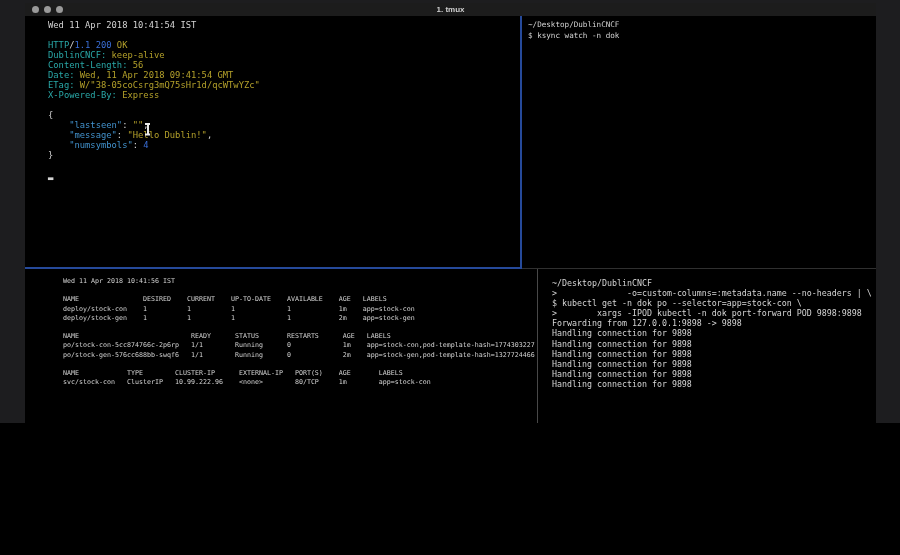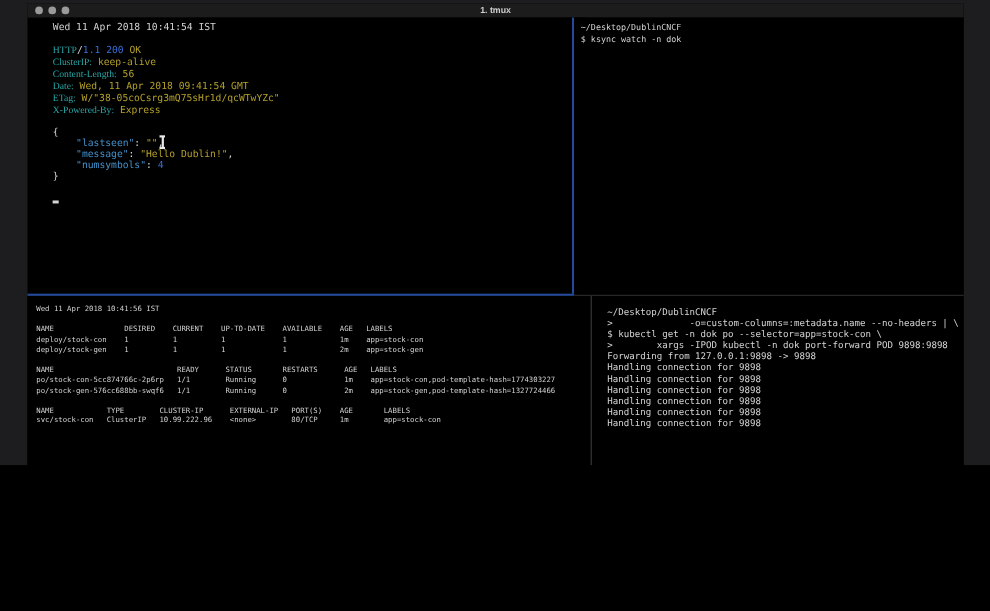--- a/index.html
+++ b/index.html
@@ -9,31 +9,31 @@
   .lights{position:absolute;left:7px;top:3px;display:flex;gap:5px;}
   .tl{width:7px;height:7px;border-radius:50%;background:#9a9a9a;display:inline-block;}
   .title{text-align:center;font:bold 8px "Liberation Sans",sans-serif;color:#cfcfcf;line-height:13px;}
   .term{position:absolute;left:0;top:13px;right:0;bottom:0;}
   .pane{position:absolute;overflow:hidden;background:#000;}
   .pane-tl{left:15px;top:0;width:495px;height:251px;}
   .vb-top{position:absolute;left:495px;top:0;width:2px;height:251px;background:var(--border_blue,#264a9b);}
   .pane-tr{left:497px;top:0;width:354px;height:251px;}
   .hb-left{position:absolute;left:0;top:251px;width:497px;height:2px;background:var(--border_blue,#264a9b);}
   .hb-right{position:absolute;left:497px;top:252px;width:354px;height:1px;background:#303030;}
-  .pane-bl{left:0;top:253px;width:512px;height:224px;}
+  .pane-bl{left:0;top:253px;width:512px;height:224px;padding-left:30px;}
   .vb-bot{position:absolute;left:512px;top:253px;width:1px;height:224px;background:#484848;}
   .pane-br{left:513px;top:253px;width:338px;height:224px;}
   .txt{margin:0;}
   .tline{white-space:pre;}
   .pane-tl .txt{padding:4px 0 0 8px;font-size:8.8px;line-height:10px;}
   .pane-tr .txt{padding:3px 0 0 6px;font-size:7.6px;line-height:11px;}
   .pane-bl .txt{padding:8px 0 0 8px;font-size:6.65px;line-height:9.2px;}
   .pane-br .txt{padding:9px 0 0 14px;font-size:8.3px;line-height:10.1px;}
   .c-fg{color:var(--fg,#d4d4d4);}
-  .c-cyan{color:var(--cyan,#29a8a8);font-family:Liberation Serif, serif;}
+  .c-cyan{color:var(--cyan,#29a8a8);}
   .c-yellow{color:var(--yellow,#b3a02a);}
   .c-blue{color:var(--blue,#3a6fd8);}
   .c-key{color:var(--key,#4292cd);}
   .statusbar{position:absolute;left:0;top:478px;width:100%;height:14px;display:flex;align-items:center;padding:0 20px;box-sizing:border-box;font-size:9px;font-weight:bold;}
   .sb-session{margin-left:2px;}
   .sb-window{color:#d8d8d8;margin-left:7px;}
   .sb-right{margin-left:auto;display:flex;align-items:center;}
   .kube-icon{font-family:"DejaVu Sans",sans-serif;color:var(--blue,#3a6fd8);font-size:8px;margin-right:3px;}
   .sb-ns{color:#d8d8d8;margin-left:44px;}
   .ibeam{position:absolute;left:119px;top:120px;width:7px;height:13px;}
@@ -52,21 +52,21 @@
         <span class="tl"></span>
       </div>
       <div class="title">1. tmux</div>
     </div>
     <div class="term">
       <div class="pane pane-tl">
         <div class="txt">
             <div class="tline"><span class="c-fg">Wed 11 Apr 2018 10:41:54 IST</span></div>
             <div class="tline">&nbsp;</div>
             <div class="tline"><span class="c-cyan">HTTP</span><span class="c-fg">/</span><span class="c-blue">1.1 200</span><span class="c-fg"> </span><span class="c-yellow">OK</span></div>
-            <div class="tline"><span class="c-cyan">ClusterIP:</span><span class="c-yellow"> keep-alive</span></div>
+            <div class="tline"><span class="c-cyan">DublinCNCF:</span><span class="c-yellow"> keep-alive</span></div>
             <div class="tline"><span class="c-cyan">Content-Length:</span><span class="c-yellow"> 56</span></div>
             <div class="tline"><span class="c-cyan">Date:</span><span class="c-yellow"> Wed, 11 Apr 2018 09:41:54 GMT</span></div>
             <div class="tline"><span class="c-cyan">ETag:</span><span class="c-yellow"> W/"38-05coCsrg3mQ75sHr1d/qcWTwYZc"</span></div>
             <div class="tline"><span class="c-cyan">X-Powered-By:</span><span class="c-yellow"> Express</span></div>
             <div class="tline">&nbsp;</div>
             <div class="tline"><span class="c-fg">{</span></div>
             <div class="tline"><span class="c-fg">    </span><span class="c-key">"lastseen"</span><span class="c-fg">: </span><span class="c-yellow">""</span><span class="c-fg">,</span></div>
             <div class="tline"><span class="c-fg">    </span><span class="c-key">"message"</span><span class="c-fg">: </span><span class="c-yellow">"Hello Dublin!"</span><span class="c-fg">,</span></div>
             <div class="tline"><span class="c-fg">    </span><span class="c-key">"numsymbols"</span><span class="c-fg">: </span><span class="c-blue">4</span></div>
             <div class="tline"><span class="c-fg">}</span></div>

